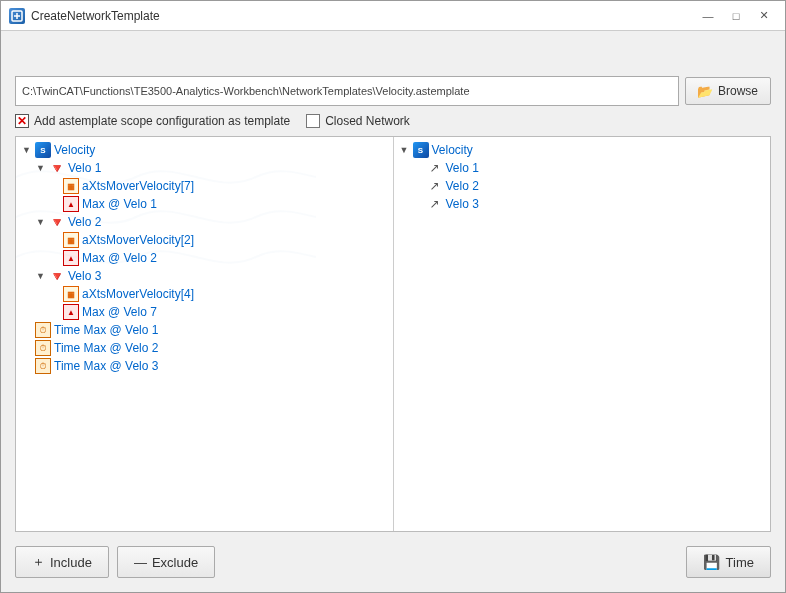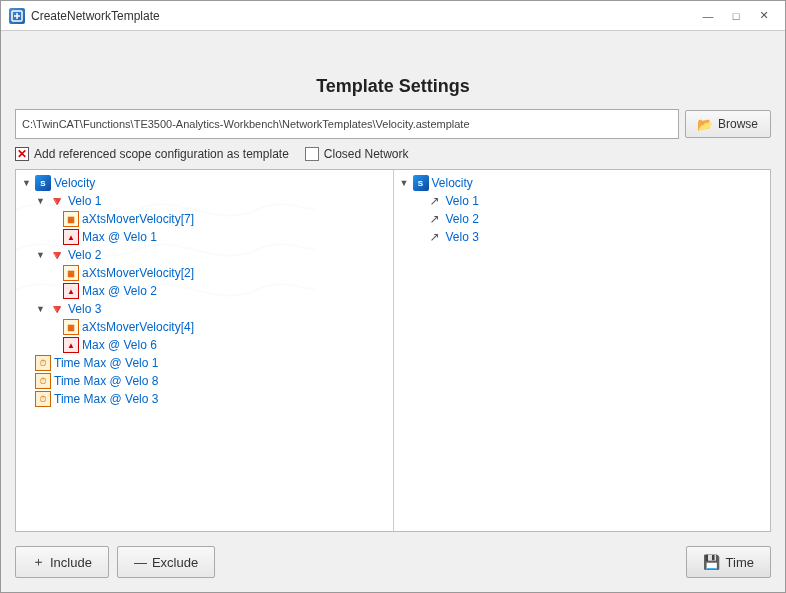--- a/index.html
+++ b/index.html
@@ -315,36 +315,35 @@
     </div>
     <div class="title-bar-controls">
       <button class="title-btn">—</button>
       <button class="title-btn">□</button>
       <button class="title-btn close-btn">✕</button>
     </div>
   </div>
 
   <div class="content">
 
-    <div class="page-title">Template Settings</div>
 
     <div class="path-row">
       <input class="path-input" type="text" readonly="" style="font-size: 11px; color: rgb(68, 68, 68);" value="C:\TwinCAT\Functions\TE3500-Analytics-Workbench\NetworkTemplates\Velocity.astemplate">
       <button class="browse-btn">
         <span style="font-size:13px;">📂</span>
         <span>Browse</span>
       </button>
     </div>
 
     <div class="options-row">
       <label class="checkbox-label">
         <div class="checkbox-box checked">
           <span class="checkbox-check">✕</span>
         </div>
-        <span>Add referenced scope configuration as template</span>
+        <span>Add astemplate scope configuration as template</span>
       </label>
       <label class="checkbox-label">
         <div class="checkbox-box"></div>
         <span>Closed Network</span>
       </label>
     </div>
 
     <div class="panels-row" style="position:relative;">
 
       <svg class="wave-bg" xmlns="http://www.w3.org/2000/svg" preserveAspectRatio="none">
@@ -403,32 +402,32 @@
           <span class="tree-item-label">Velo 3</span>
         </div>
         <div class="tree-item indent2">
           <span class="triangle" style="opacity:0;">▶</span>
           <span class="node-icon icon-array" style="border:1px solid #e06000;background:#fff8e0;color:#e06000;font-size:8px;font-weight:bold;width:16px;height:16px;display:flex;align-items:center;justify-content:center;">▦</span>
           <span class="tree-item-label">aXtsMoverVelocity[4]</span>
         </div>
         <div class="tree-item indent2">
           <span class="triangle" style="opacity:0;">▶</span>
           <span class="node-icon icon-max" style="border:1px solid #cc0000;background:#ffe8e8;color:#cc0000;font-size:8px;width:16px;height:16px;display:flex;align-items:center;justify-content:center;">▲</span>
-          <span class="tree-item-label">Max @ Velo 6</span>
+          <span class="tree-item-label">Max @ Velo 7</span>
         </div>
 
         <div class="tree-item">
           <span class="triangle" style="opacity:0;">▶</span>
           <span class="node-icon" style="border:1px solid #cc6600;background:#fff0d0;color:#cc6600;font-size:9px;width:16px;height:16px;display:flex;align-items:center;justify-content:center;">⏱</span>
           <span class="tree-item-label">Time Max @ Velo 1</span>
         </div>
         <div class="tree-item">
           <span class="triangle" style="opacity:0;">▶</span>
           <span class="node-icon" style="border:1px solid #cc6600;background:#fff0d0;color:#cc6600;font-size:9px;width:16px;height:16px;display:flex;align-items:center;justify-content:center;">⏱</span>
-          <span class="tree-item-label">Time Max @ Velo 8</span>
+          <span class="tree-item-label">Time Max @ Velo 2</span>
         </div>
         <div class="tree-item">
           <span class="triangle" style="opacity:0;">▶</span>
           <span class="node-icon" style="border:1px solid #cc6600;background:#fff0d0;color:#cc6600;font-size:9px;width:16px;height:16px;display:flex;align-items:center;justify-content:center;">⏱</span>
           <span class="tree-item-label">Time Max @ Velo 3</span>
         </div>
       </div>
 
       <div class="right-panel">
 

